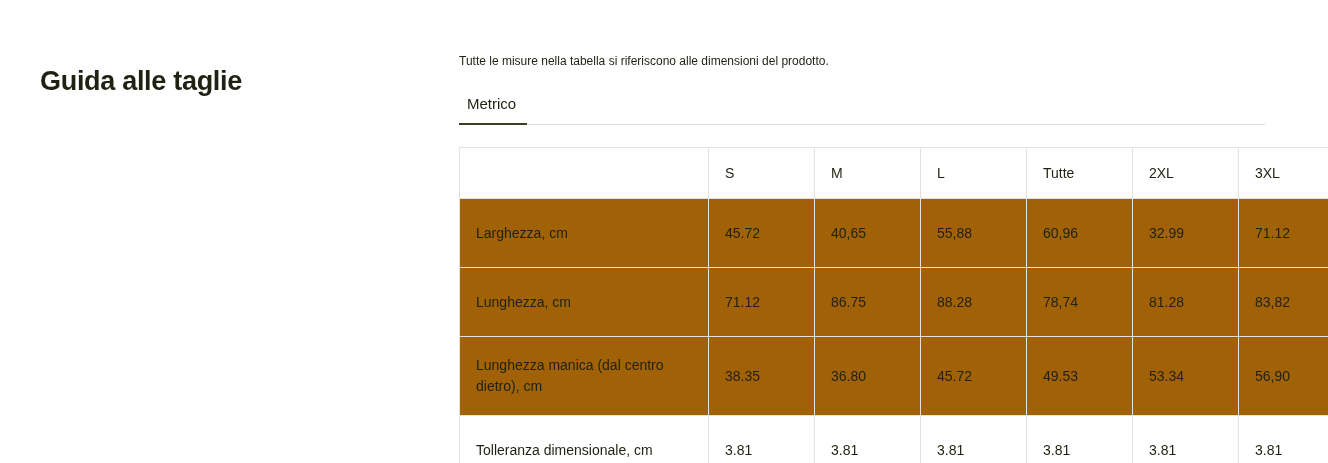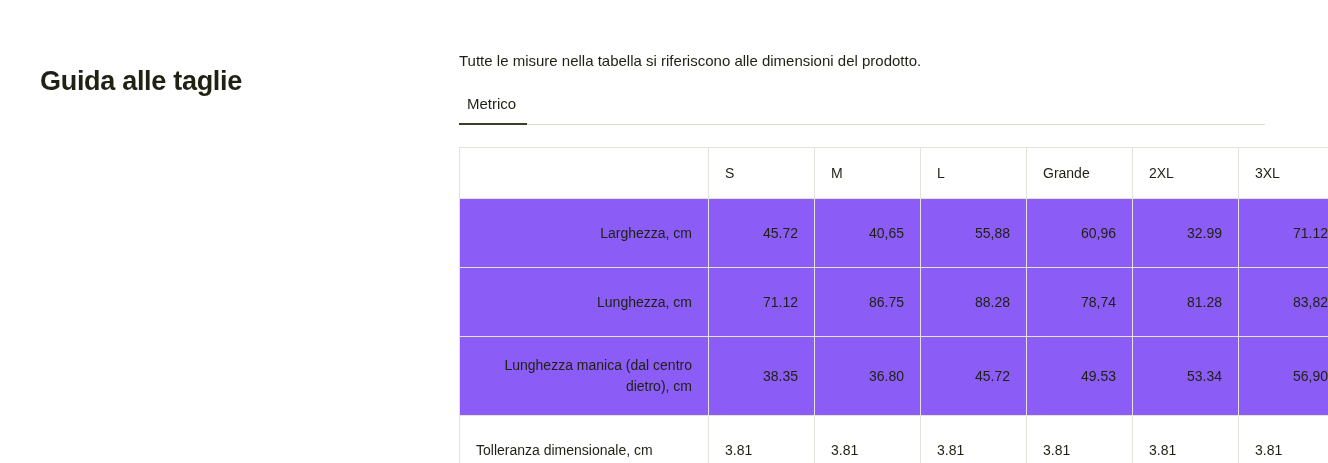--- a/index.html
+++ b/index.html
@@ -28,21 +28,21 @@
     letter-spacing: -0.3px;
     color: #1f2112;
   }
   .content {
     position: absolute;
     left: 459px;
     top: 50px;
     width: 806px;
   }
   .intro {
-    font-size: 15px;
+    font-size: 12px;
     line-height: 22px;
     color: #1f2112;
     margin: 0 0 22px 0;
   }
   .tabs {
     display: flex;
     gap: 0;
     align-items: flex-end;
     border-bottom: 1px solid #dcdcd4;
     margin-bottom: 22px;
@@ -81,22 +81,21 @@
     text-align: left;
     padding: 0 16px;
     height: 52px;
     vertical-align: middle;
   }
   table.size-table thead th {
     height: 50px;
     background: #ffffff;
   }
   table.size-table tbody tr.shade td {
-    background: #8b5cf6;
-    text-align: right;
+    background: #a16207;
   }
   table.size-table tbody tr.plain td {
     background: #ffffff;
   }
   table.size-table td.rowlabel,
   table.size-table th.corner {
     width: 216px;
   }
   table.size-table td.rowlabel {
     line-height: 21px;
@@ -126,21 +125,21 @@
       <button class="tab active">Metrico</button>
     </div>
 
     <table class="size-table">
       <thead>
         <tr>
           <th class="corner"></th>
           <th class="col">S</th>
           <th class="col">M</th>
           <th class="col">L</th>
-          <th class="col">Grande</th>
+          <th class="col">Tutte</th>
           <th class="col">2XL</th>
           <th class="col">3XL</th>
 
         </tr>
       </thead>
       <tbody>
         <tr class="shade">
           <td class="rowlabel">Larghezza, cm</td>
           <td class="val">45.72</td>
           <td class="val">40,65</td>

